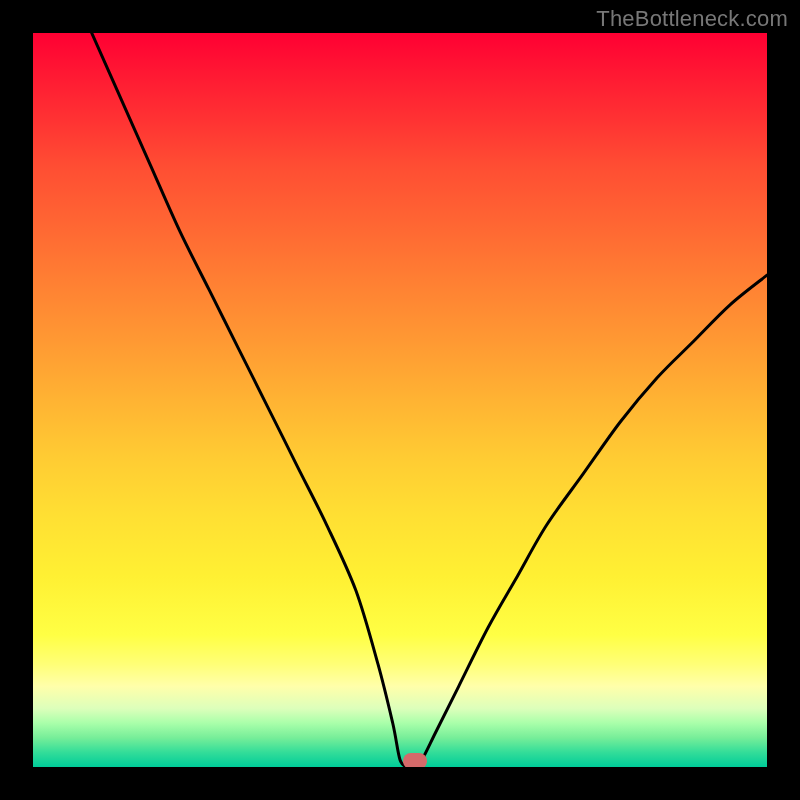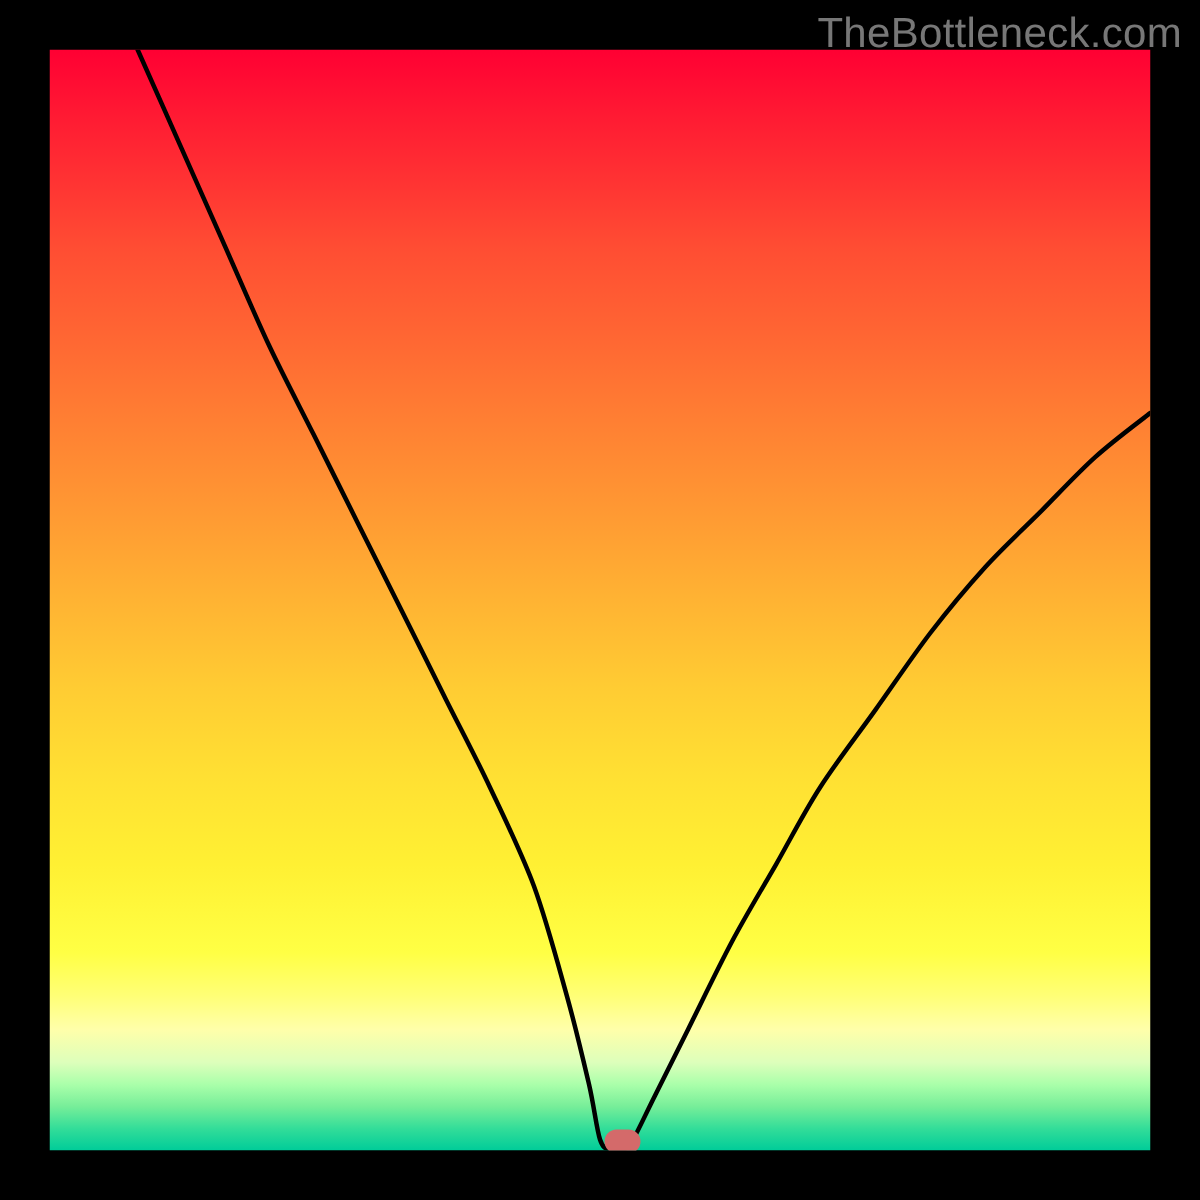--- a/index.html
+++ b/index.html
@@ -69,21 +69,21 @@
     height: 16px;
     background: #d46a6a;
     border-radius: 8px;
     transform: translate(-50%, -50%);
   }
   .watermark {
     position: absolute;
     top: 6px;
     right: 12px;
     font-family: Arial, Helvetica, sans-serif;
-    font-size: 28px;
+    font-size: 22px;
     color: #777;
     font-weight: 500;
     letter-spacing: 0.2px;
   }
 </style>
 </head>
 <body>
 
 <div class="chart-container">
 

